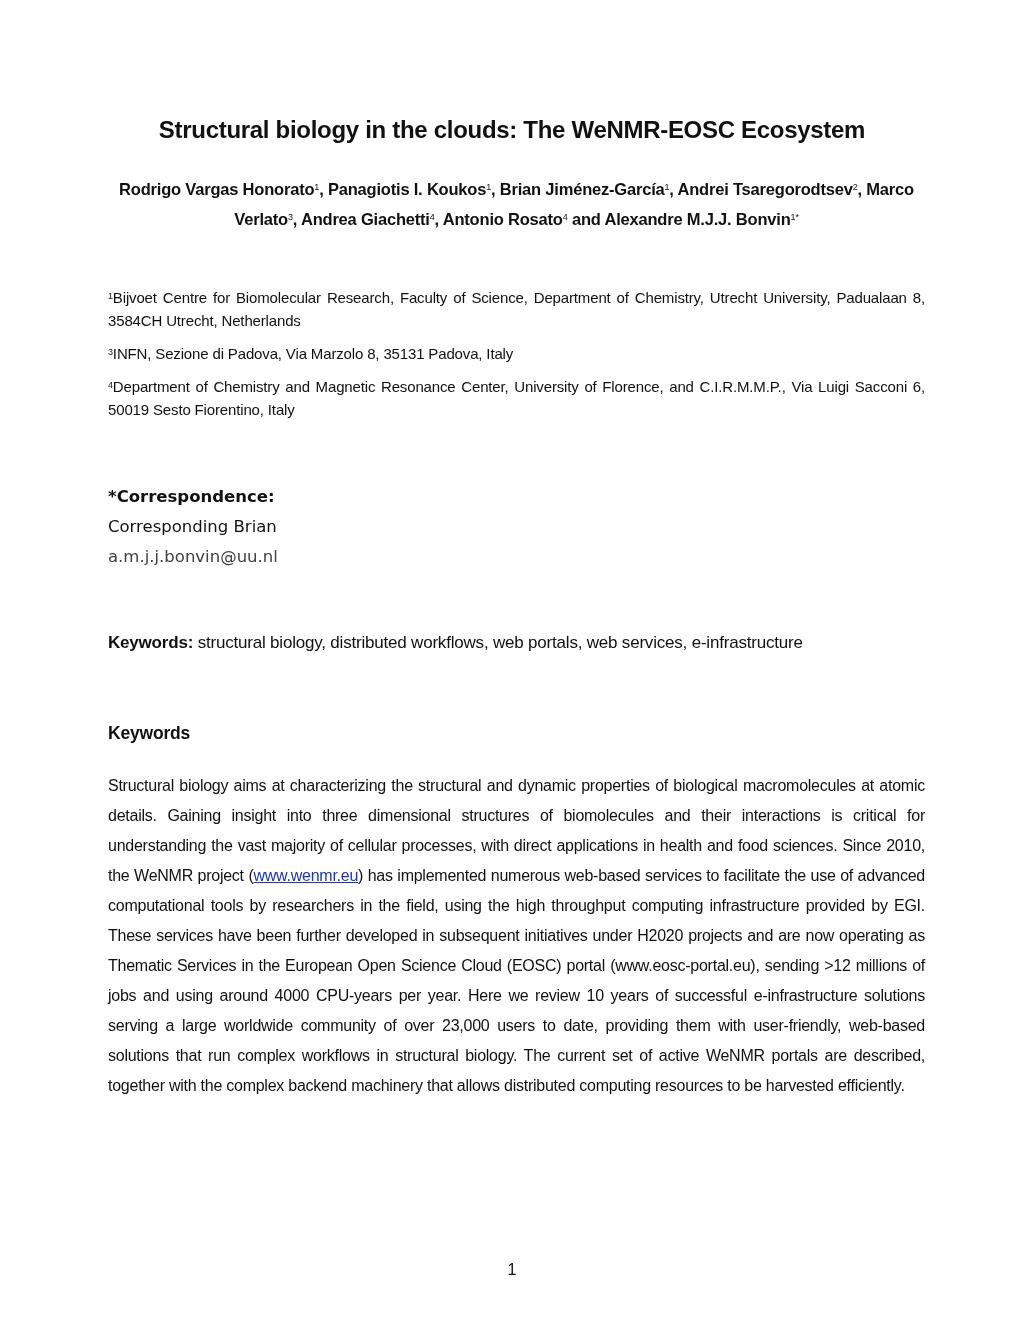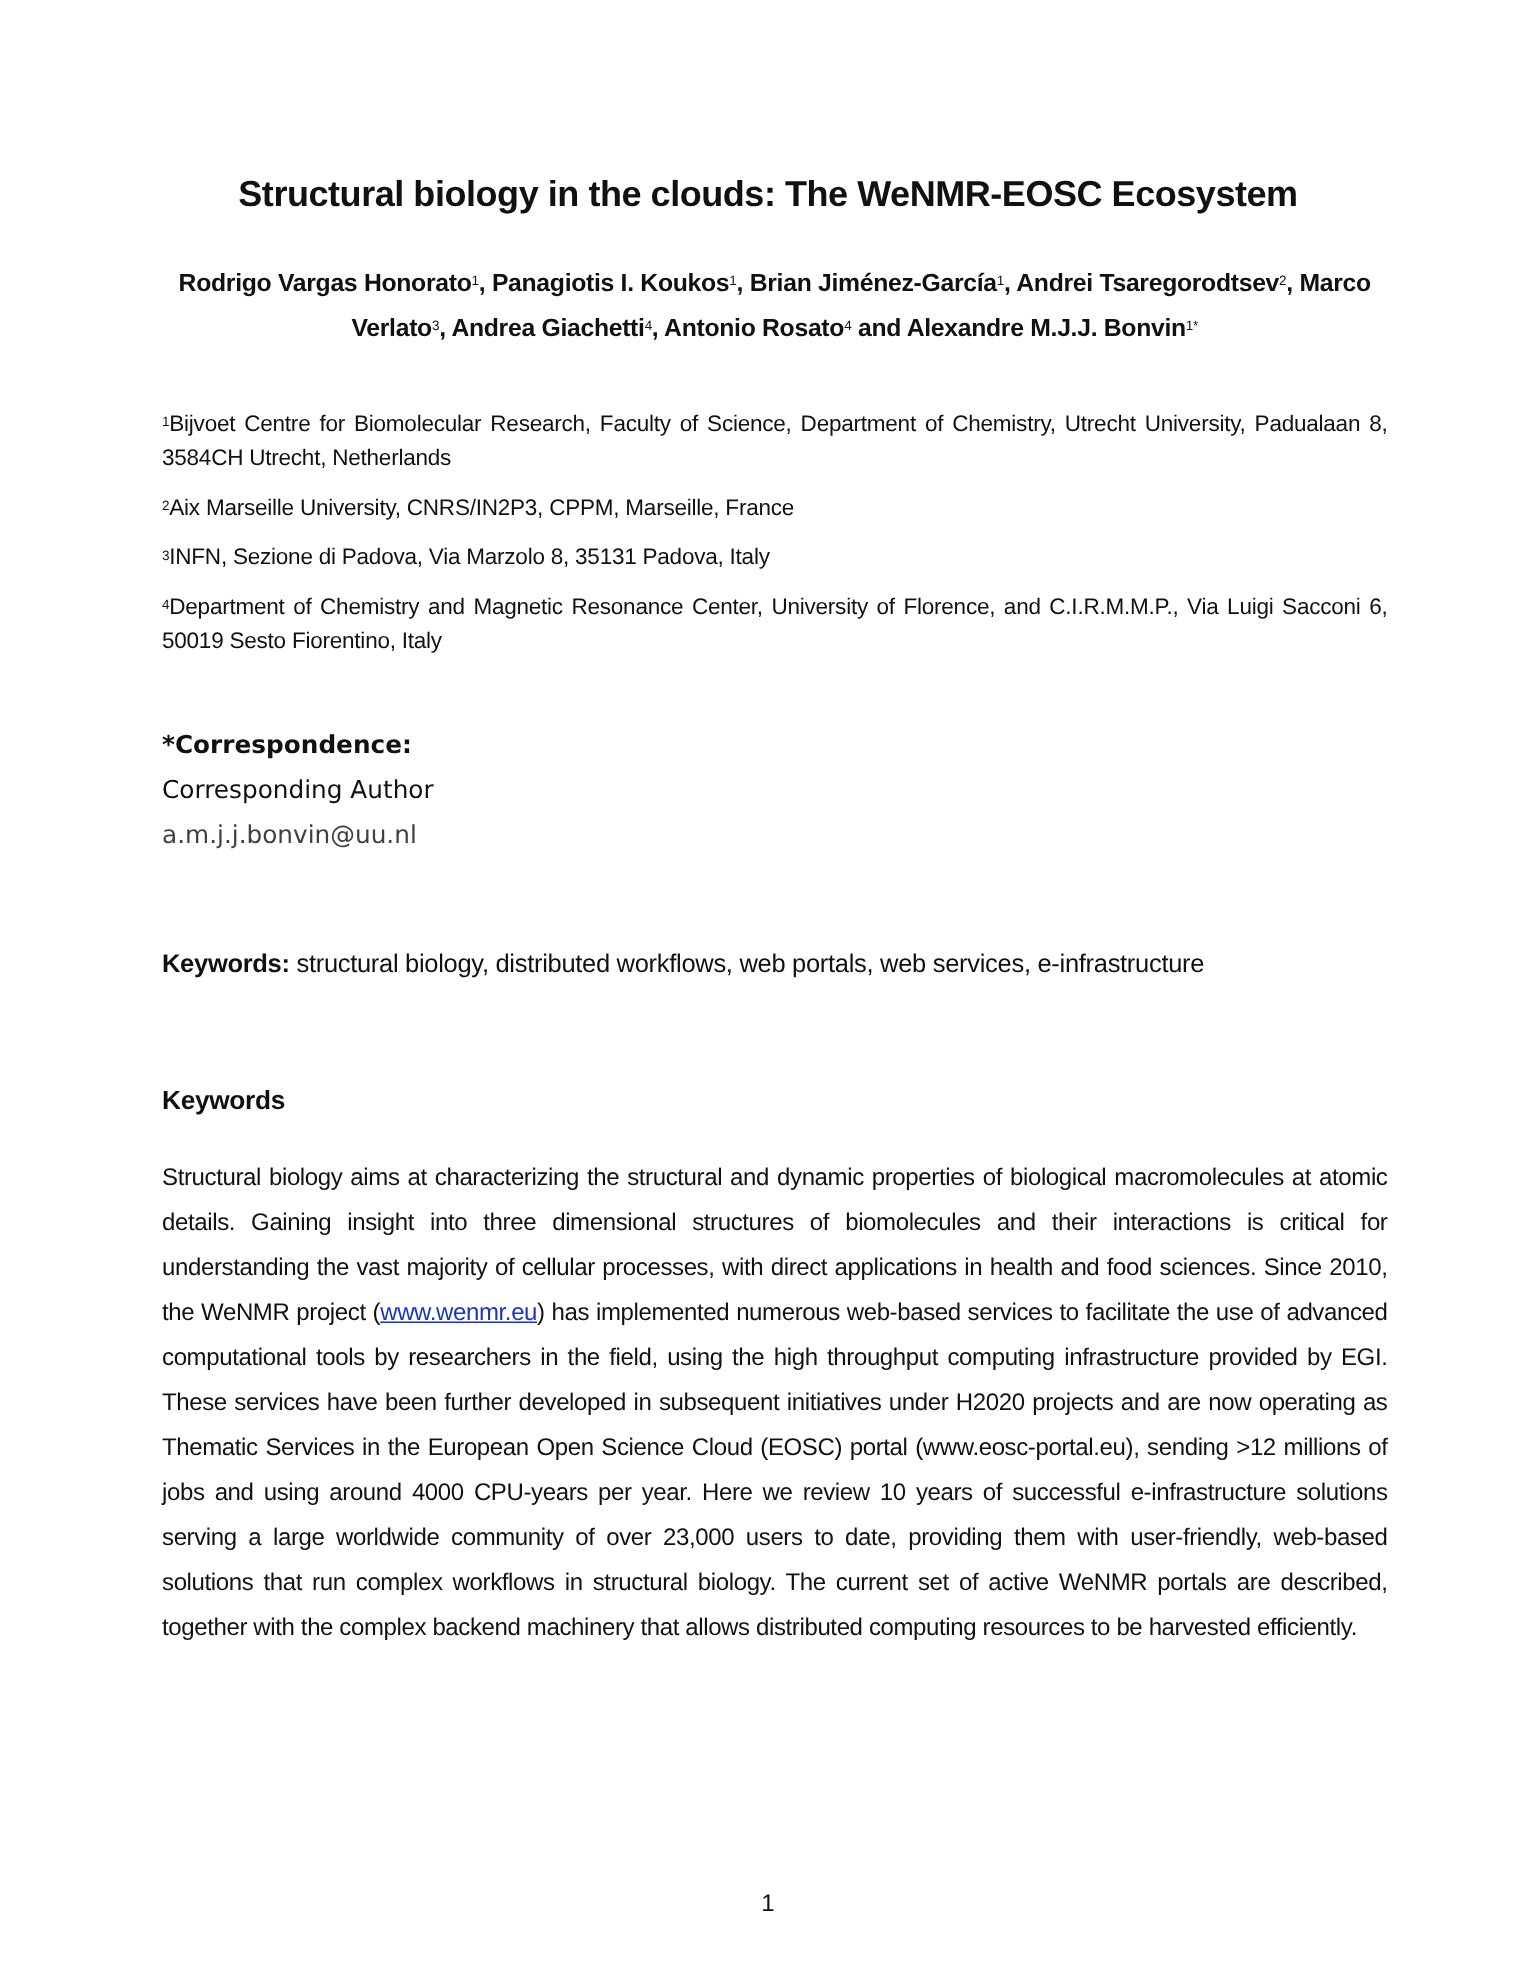--- a/index.html
+++ b/index.html
@@ -14,21 +14,21 @@
       font-family: "Liberation Sans", sans-serif; font-weight: bold;
       font-size: 24px; letter-spacing: -0.3px; color: #111;
     }
     .authors {
       position: absolute; left: 108px; top: 174px; width: 817px; text-align: center;
       font-family: "Liberation Sans", sans-serif; font-weight: bold;
       font-size: 16.5px; line-height: 30px; letter-spacing: -0.2px;
     }
     sup { font-size: 9px; font-weight: normal; vertical-align: top; position: relative; top: -2px; }
     .affils {
-      position: absolute; left: 108px; top: 271px; width: 817px;
+      position: absolute; left: 108px; top: 286px; width: 817px;
       font-size: 15px; line-height: 23px; letter-spacing: -0.15px;
     }
     .affil { margin: 0 0 10px 0; text-align: justify; }
     .affil sup { font-size: 9px; top: -1px; }
     .corr {
       position: absolute; left: 108px; top: 482px; width: 600px;
       font-family: "DejaVu Sans", sans-serif; font-size: 16.5px; line-height: 30px;
     }
     .corr-label { font-weight: bold; }
     .corr a { color: #404040; }
@@ -65,28 +65,27 @@
     <span><span>Brian Jiménez-García</span><sup>1</sup><span>, </span></span>
     <span><span>Andrei Tsaregorodtsev</span><sup>2</sup><span>, </span></span>
     <span><span>Marco Verlato</span><sup>3</sup><span>, </span></span>
     <span><span>Andrea Giachetti</span><sup>4</sup><span>, </span></span>
     <span><span>Antonio Rosato</span><sup>4</sup><span> and </span></span>
     <span><span>Alexandre M.J.J. Bonvin</span><sup>1*</sup></span>
   </div>
 
   <div class="affils">
     <p class="affil"><sup>1</sup><span>Bijvoet Centre for Biomolecular Research, Faculty of Science, Department of Chemistry, Utrecht University, Padualaan 8, 3584CH Utrecht, Netherlands</span></p>
-    <p class="affil"><sup>2</sup><span>Aix Marseille University, CNRS/IN2P3, CPPM, Marseille, France</span></p>
     <p class="affil"><sup>3</sup><span>INFN, Sezione di Padova, Via Marzolo 8, 35131 Padova, Italy</span></p>
     <p class="affil"><sup>4</sup><span>Department of Chemistry and Magnetic Resonance Center, University of Florence, and C.I.R.M.M.P., Via Luigi Sacconi 6, 50019 Sesto Fiorentino, Italy</span></p>
   </div>
 
   <div class="corr">
     <div class="corr-label">*Correspondence:</div>
-    <div>Corresponding Author</div>
+    <div>Corresponding Brian</div>
     <div><a>a.m.j.j.bonvin@uu.nl</a></div>
   </div>
 
   <div class="keywords"><b>Keywords:</b><span> structural biology, distributed workflows, web portals, web services, e-infrastructure</span></div>
 
   <div class="abstract-head">Keywords</div>
 
   <p class="abstract"><span>Structural biology aims at characterizing the structural and dynamic properties of biological macromolecules at atomic details. Gaining insight into three dimensional structures of biomolecules and their interactions is critical for understanding the vast majority of cellular processes, with direct applications in health and food sciences. Since 2010, the WeNMR project (</span><a>www.wenmr.eu</a><span>) has implemented numerous web-based services to facilitate the use of advanced computational tools by researchers in the field, using the high throughput computing infrastructure provided by EGI. These services have been further developed in subsequent initiatives under H2020 projects and are now operating as Thematic Services in the European Open Science Cloud (EOSC) portal (www.eosc-portal.eu), sending &gt;12 millions of jobs and using around 4000 CPU-years per year. Here we review 10 years of successful e-infrastructure solutions serving a large worldwide community of over 23,000 users to date, providing them with user-friendly, web-based solutions that run complex workflows in structural biology. The current set of active WeNMR portals are described, together with the complex backend machinery that allows distributed computing resources to be harvested efficiently.</span></p>
 
   <div class="page-num">1</div>

